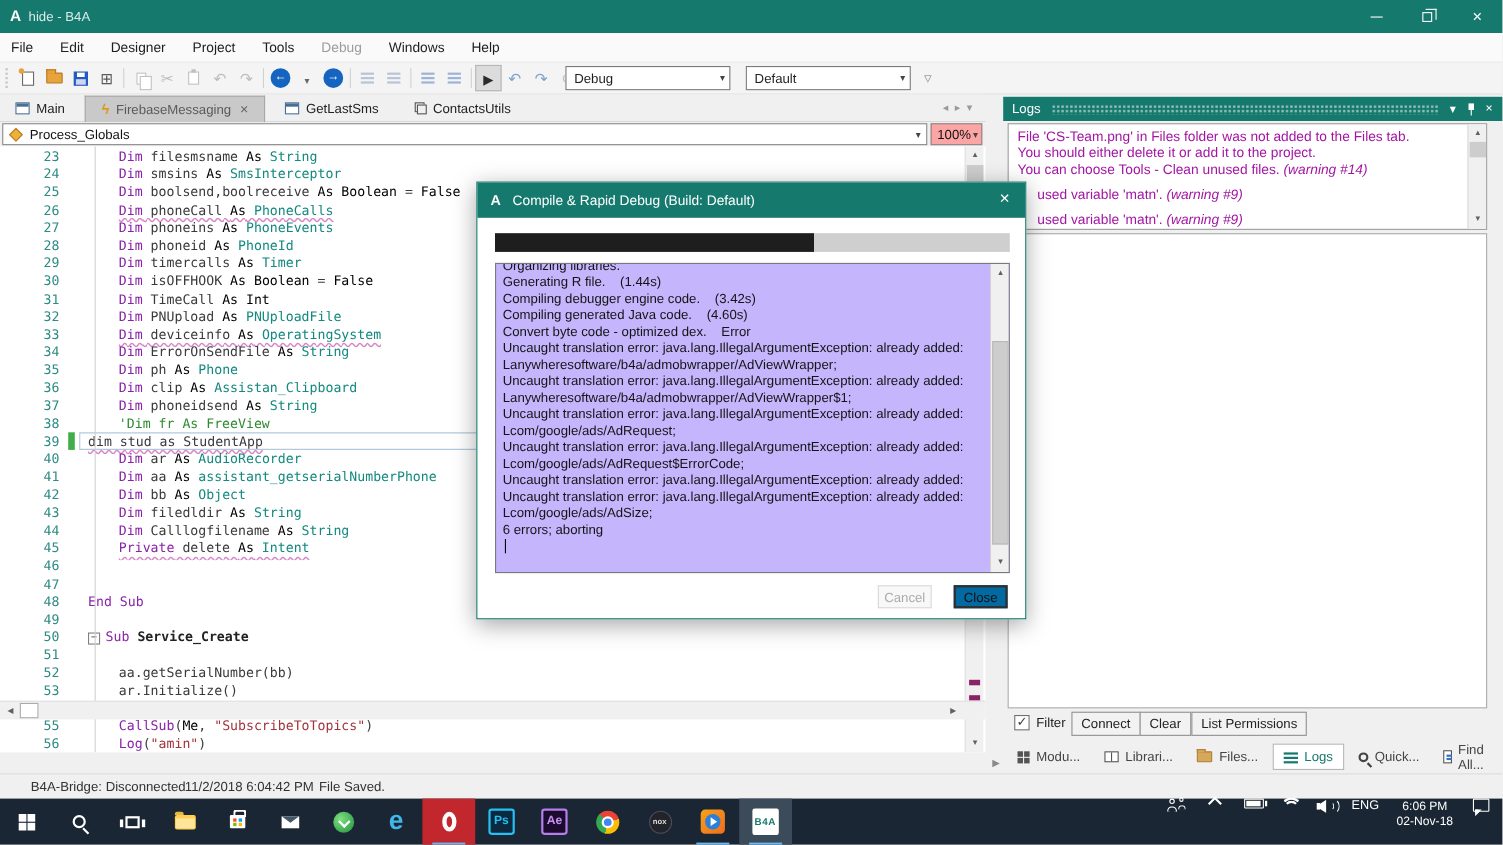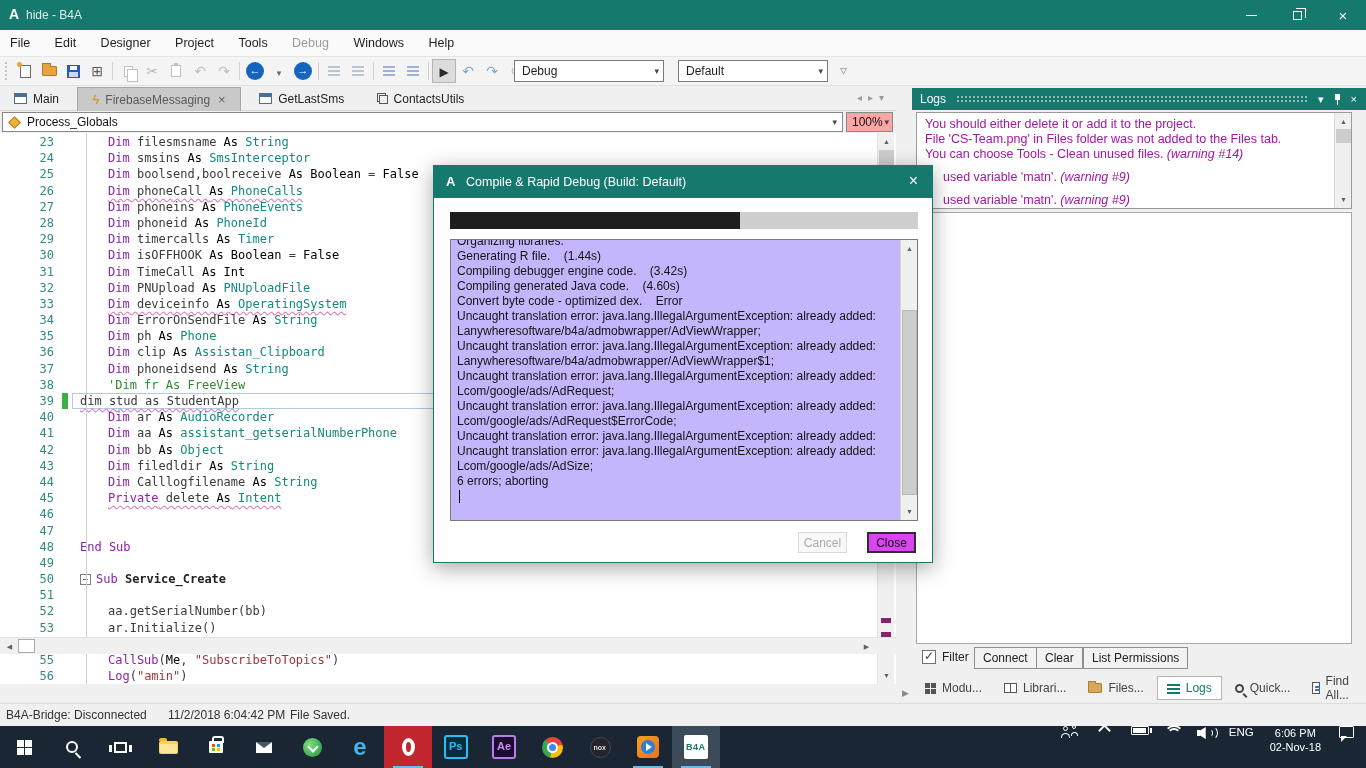--- a/index.html
+++ b/index.html
@@ -107,21 +107,21 @@
   .vthumb{position:absolute;left:1px;top:17px;width:15px;height:120px;background:#cdcdcd}
   .pmark{position:absolute;left:3px;width:10px;height:5px;background:#8b2268}
   .pm1{top:485px}.pm2{top:499px}
   .hscroll{position:absolute;left:0;top:551px;width:896px;height:17px;background:#f0f0f0;border-top:1px solid #e2e2e2}
   .hscroll .lf{left:1px;top:1px}
   .hscroll .rt{left:auto;right:21px;top:1px}
   .hthumb{position:absolute;left:18px;top:1px;width:17px;height:14px;background:#fff;border:1px solid #ababab}
 
   
   .statusbar{position:absolute;left:0;top:703px;width:1366px;height:23px;background:#f0f0f0;border-top:1px solid #dcdcdc;font-size:12px;color:#333}
-  .sb1{position:absolute;left:6px;top:4px}
+  .sb1{position:absolute;left:28px;top:4px}
   .sb2{position:absolute;left:168px;top:4px}
   .sb3{position:absolute;left:290px;top:4px}
 
   
   .logs-panel{position:absolute;left:912px;top:88px;width:454px;height:615px;background:#f0f0f0}
   .lp-header{position:absolute;left:0;top:0;width:454px;height:22px;background:#15796d;display:flex;align-items:center}
   .lp-title{color:#fff;font-size:12px;margin-left:8px}
   .lp-dots{flex:1;height:9px;margin:0 10px;background-image:radial-gradient(rgba(255,255,255,.5) 1px,transparent 1.4px);background-size:4px 4px}
   .lp-ic{color:#fff;font-size:11px;font-style:normal;margin-right:9px}
   .lp-pin{position:relative;width:9px;height:13px;margin-right:9px}
@@ -170,21 +170,21 @@
   .pfill{height:100%;background:#1e1e1e}
   .dlg-logbox{position:absolute;left:16px;top:73px;width:468px;height:282px;border:1px solid #7a7a7a;background:#c4b5fd;overflow:hidden}
   #dlg-log{position:absolute;left:0;top:0;right:17px;padding:2px 0 0 6px;font-size:12px;color:#141414}
   .dline{height:15px;line-height:15px;white-space:pre}
   .dline.clip{margin-top:-8px}
   .dcaret{width:1px;height:13px;border-left:1px solid #000;margin:1px 0 0 2px}
   .dlg-sb{position:absolute;right:0;top:0;bottom:0;width:17px;background:#f0f0f0;border-left:1px solid #d5d5d5}
   .dlg-thumb{position:absolute;left:1px;top:70px;width:15px;height:185px;background:#cdcdcd;border:1px solid #b8b8b8}
   .dbtn{position:absolute;top:366px;width:49px;height:21px;font-family:"Liberation Sans",sans-serif;font-size:12px}
   .dbtn.disabled{left:364px;background:#f8f8f8;border:1px solid #d9d9d9;color:#ababab}
-  .dbtn.primary{left:433px;background:#d946ef;border:2px solid #2f2f2f;color:#111}
+  .dbtn.primary{left:433px;background:#0369a1;border:2px solid #2f2f2f;color:#111}
 
   
   .taskbar{position:absolute;left:0;top:726px;width:1366px;height:42px;background:#1a2633}
   #tb-apps{position:absolute;left:0;top:0;height:42px;display:flex}
   .tbslot{width:48px;height:42px;display:flex;align-items:center;justify-content:center;position:relative}
   .tbslot.running::after{content:"";position:absolute;left:9px;right:9px;bottom:0;height:2px;background:#6cb8f0}
   .slot-opera{background:#c1272d}
   .slot-b4a{background:#3c4b59}
   .tic{position:relative;display:block;font-style:normal}
   .tic-start{width:15px;height:15px}
@@ -451,22 +451,22 @@
   <div class="logs-panel">
     <div class="lp-header">
       <span class="lp-title">Logs</span>
       <i class="lp-dots"></i>
       <i class="lp-ic">▾</i>
       <i class="lp-pin"></i>
       <i class="lp-ic">×</i>
     </div>
     <div class="lp-topbox">
       <div id="log-msgs">
+          <div class="lmsg"><span>File 'CS-Team.png' in Files folder was not added to the Files tab.</span></div>
           <div class="lmsg"><span>You should either delete it or add it to the project.</span></div>
-          <div class="lmsg"><span>File 'CS-Team.png' in Files folder was not added to the Files tab.</span></div>
           <div class="lmsg"><span>You can choose Tools - Clean unused files. </span><span class="warn">(warning #14)</span></div>
           <div class="lmsg gap ind"><span>used variable 'matn'. </span><span class="warn">(warning #9)</span></div>
           <div class="lmsg gap ind"><span>used variable 'matn'. </span><span class="warn">(warning #9)</span></div>
         </div>
       <div class="lp-sb">
         <i class="sar up">▲</i>
         <i class="lp-thumb"></i>
         <i class="sar dn">▼</i>
       </div>
     </div>

